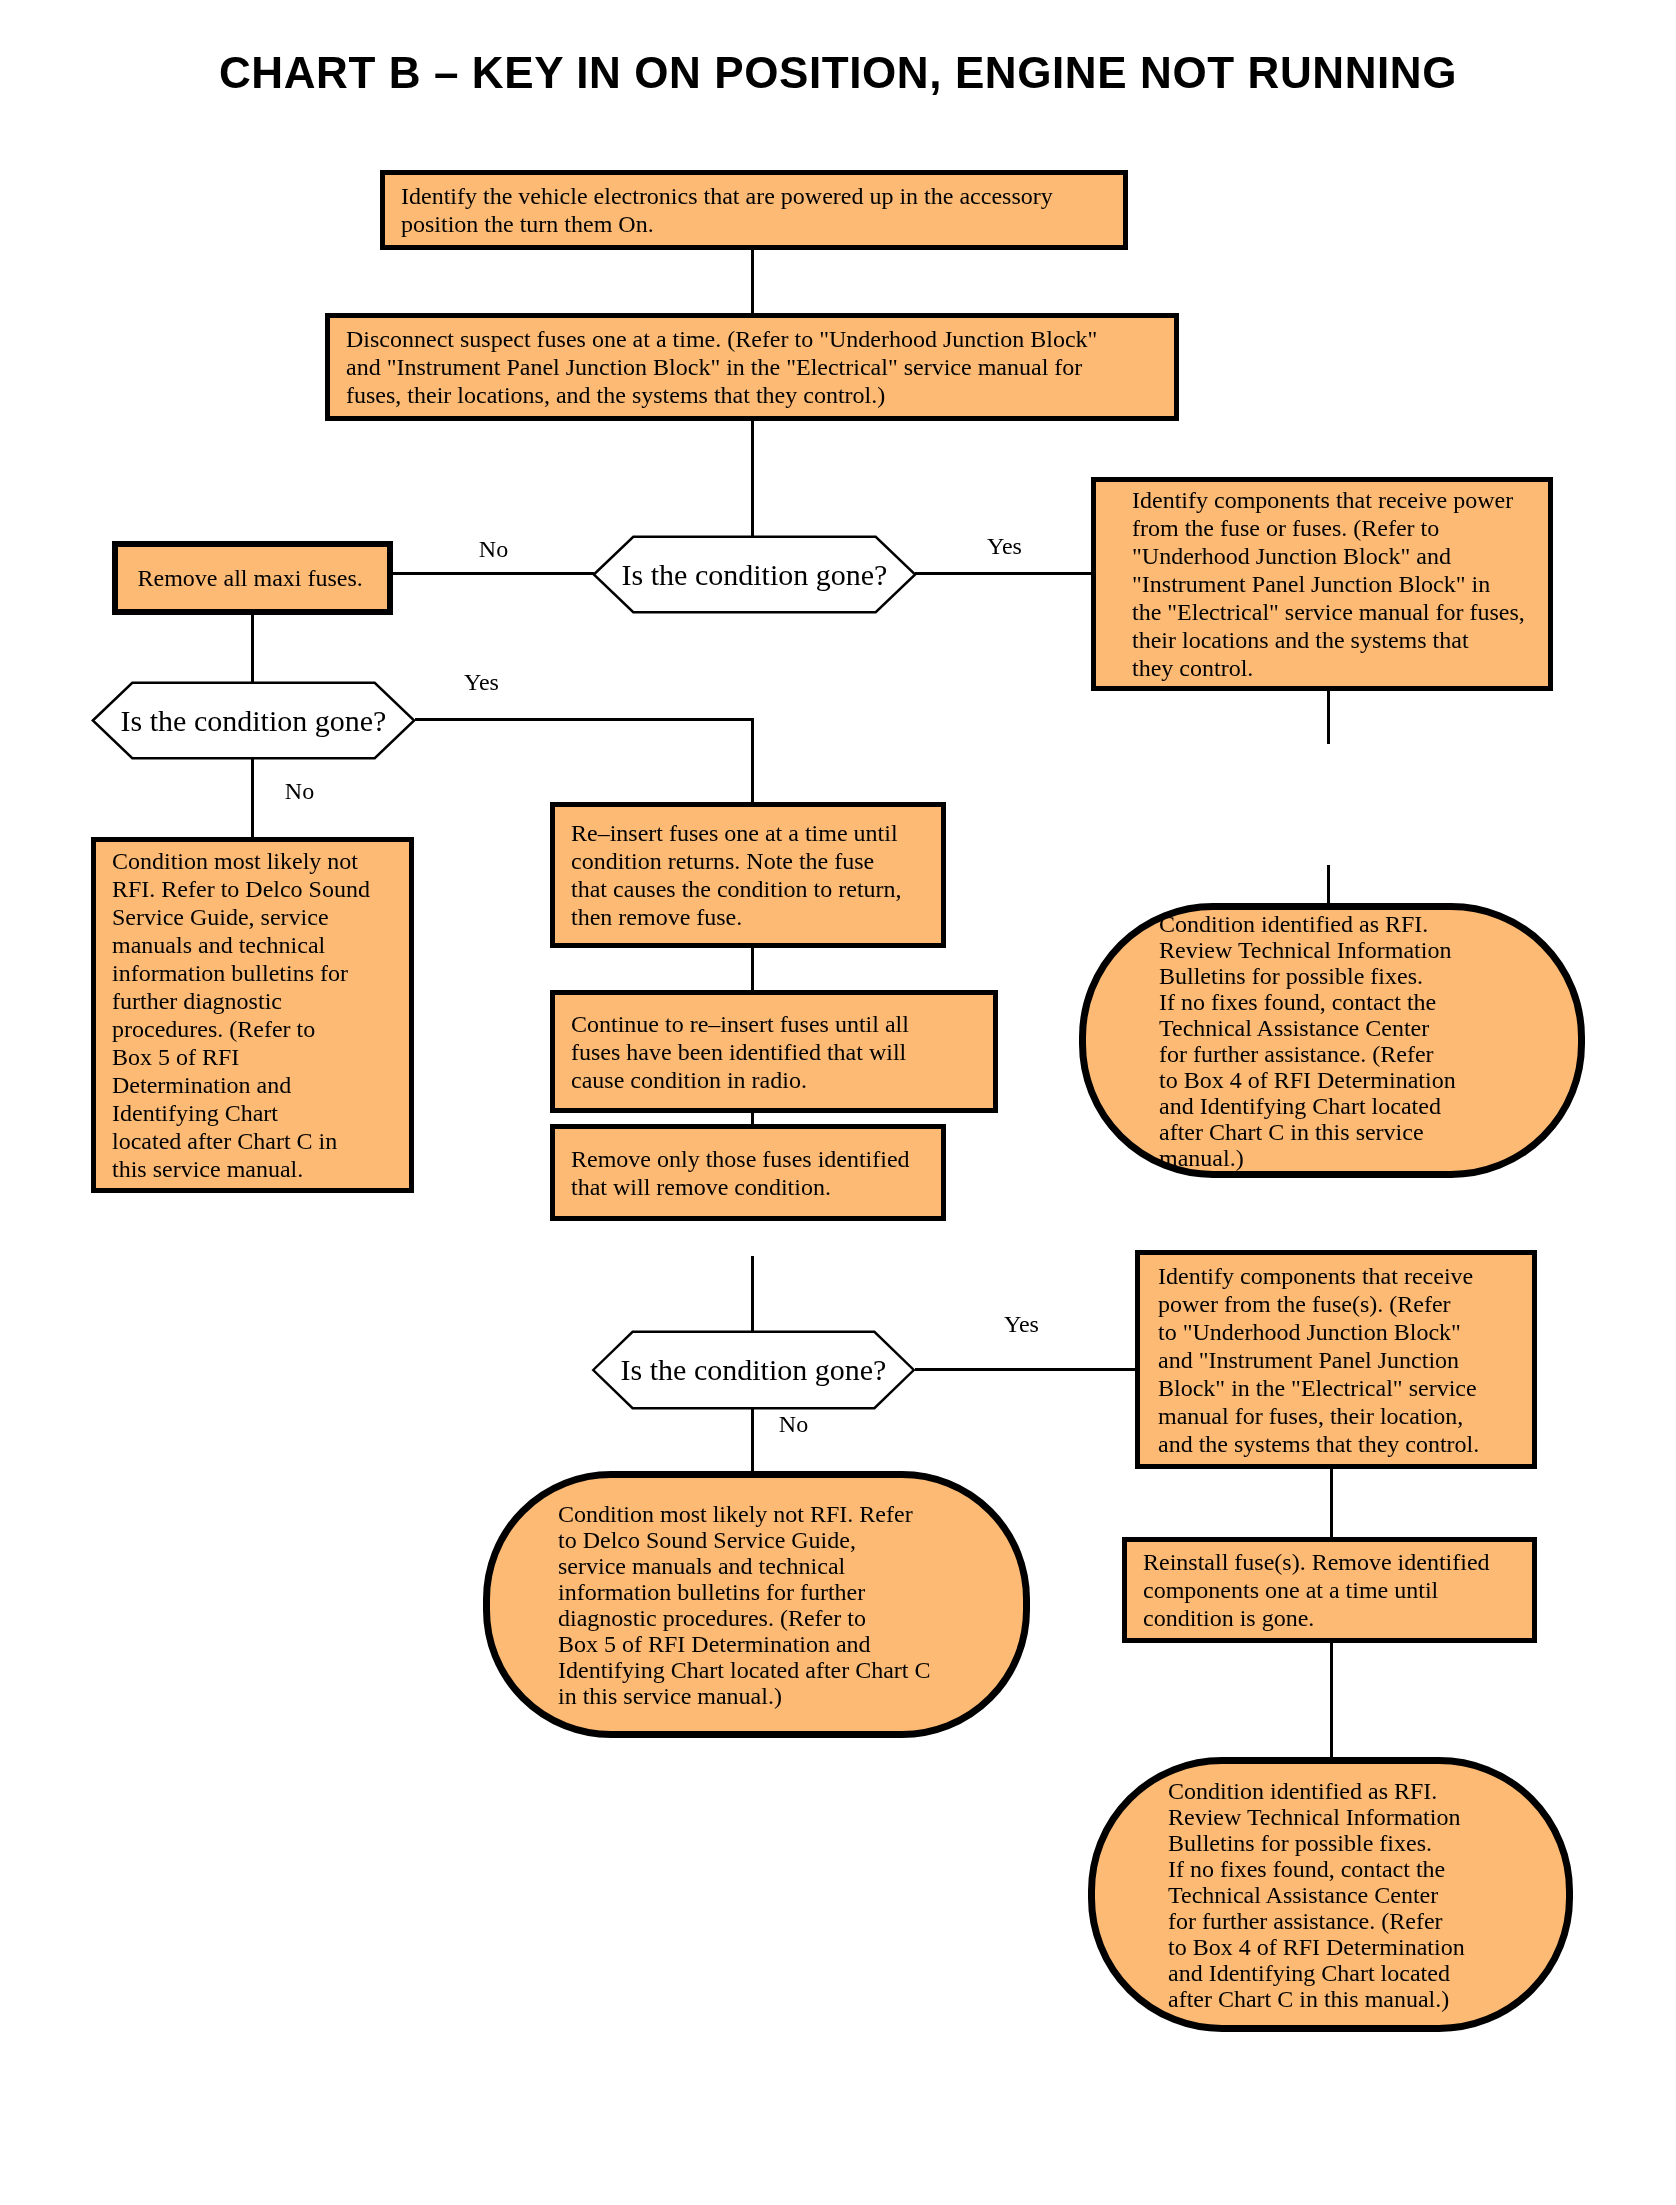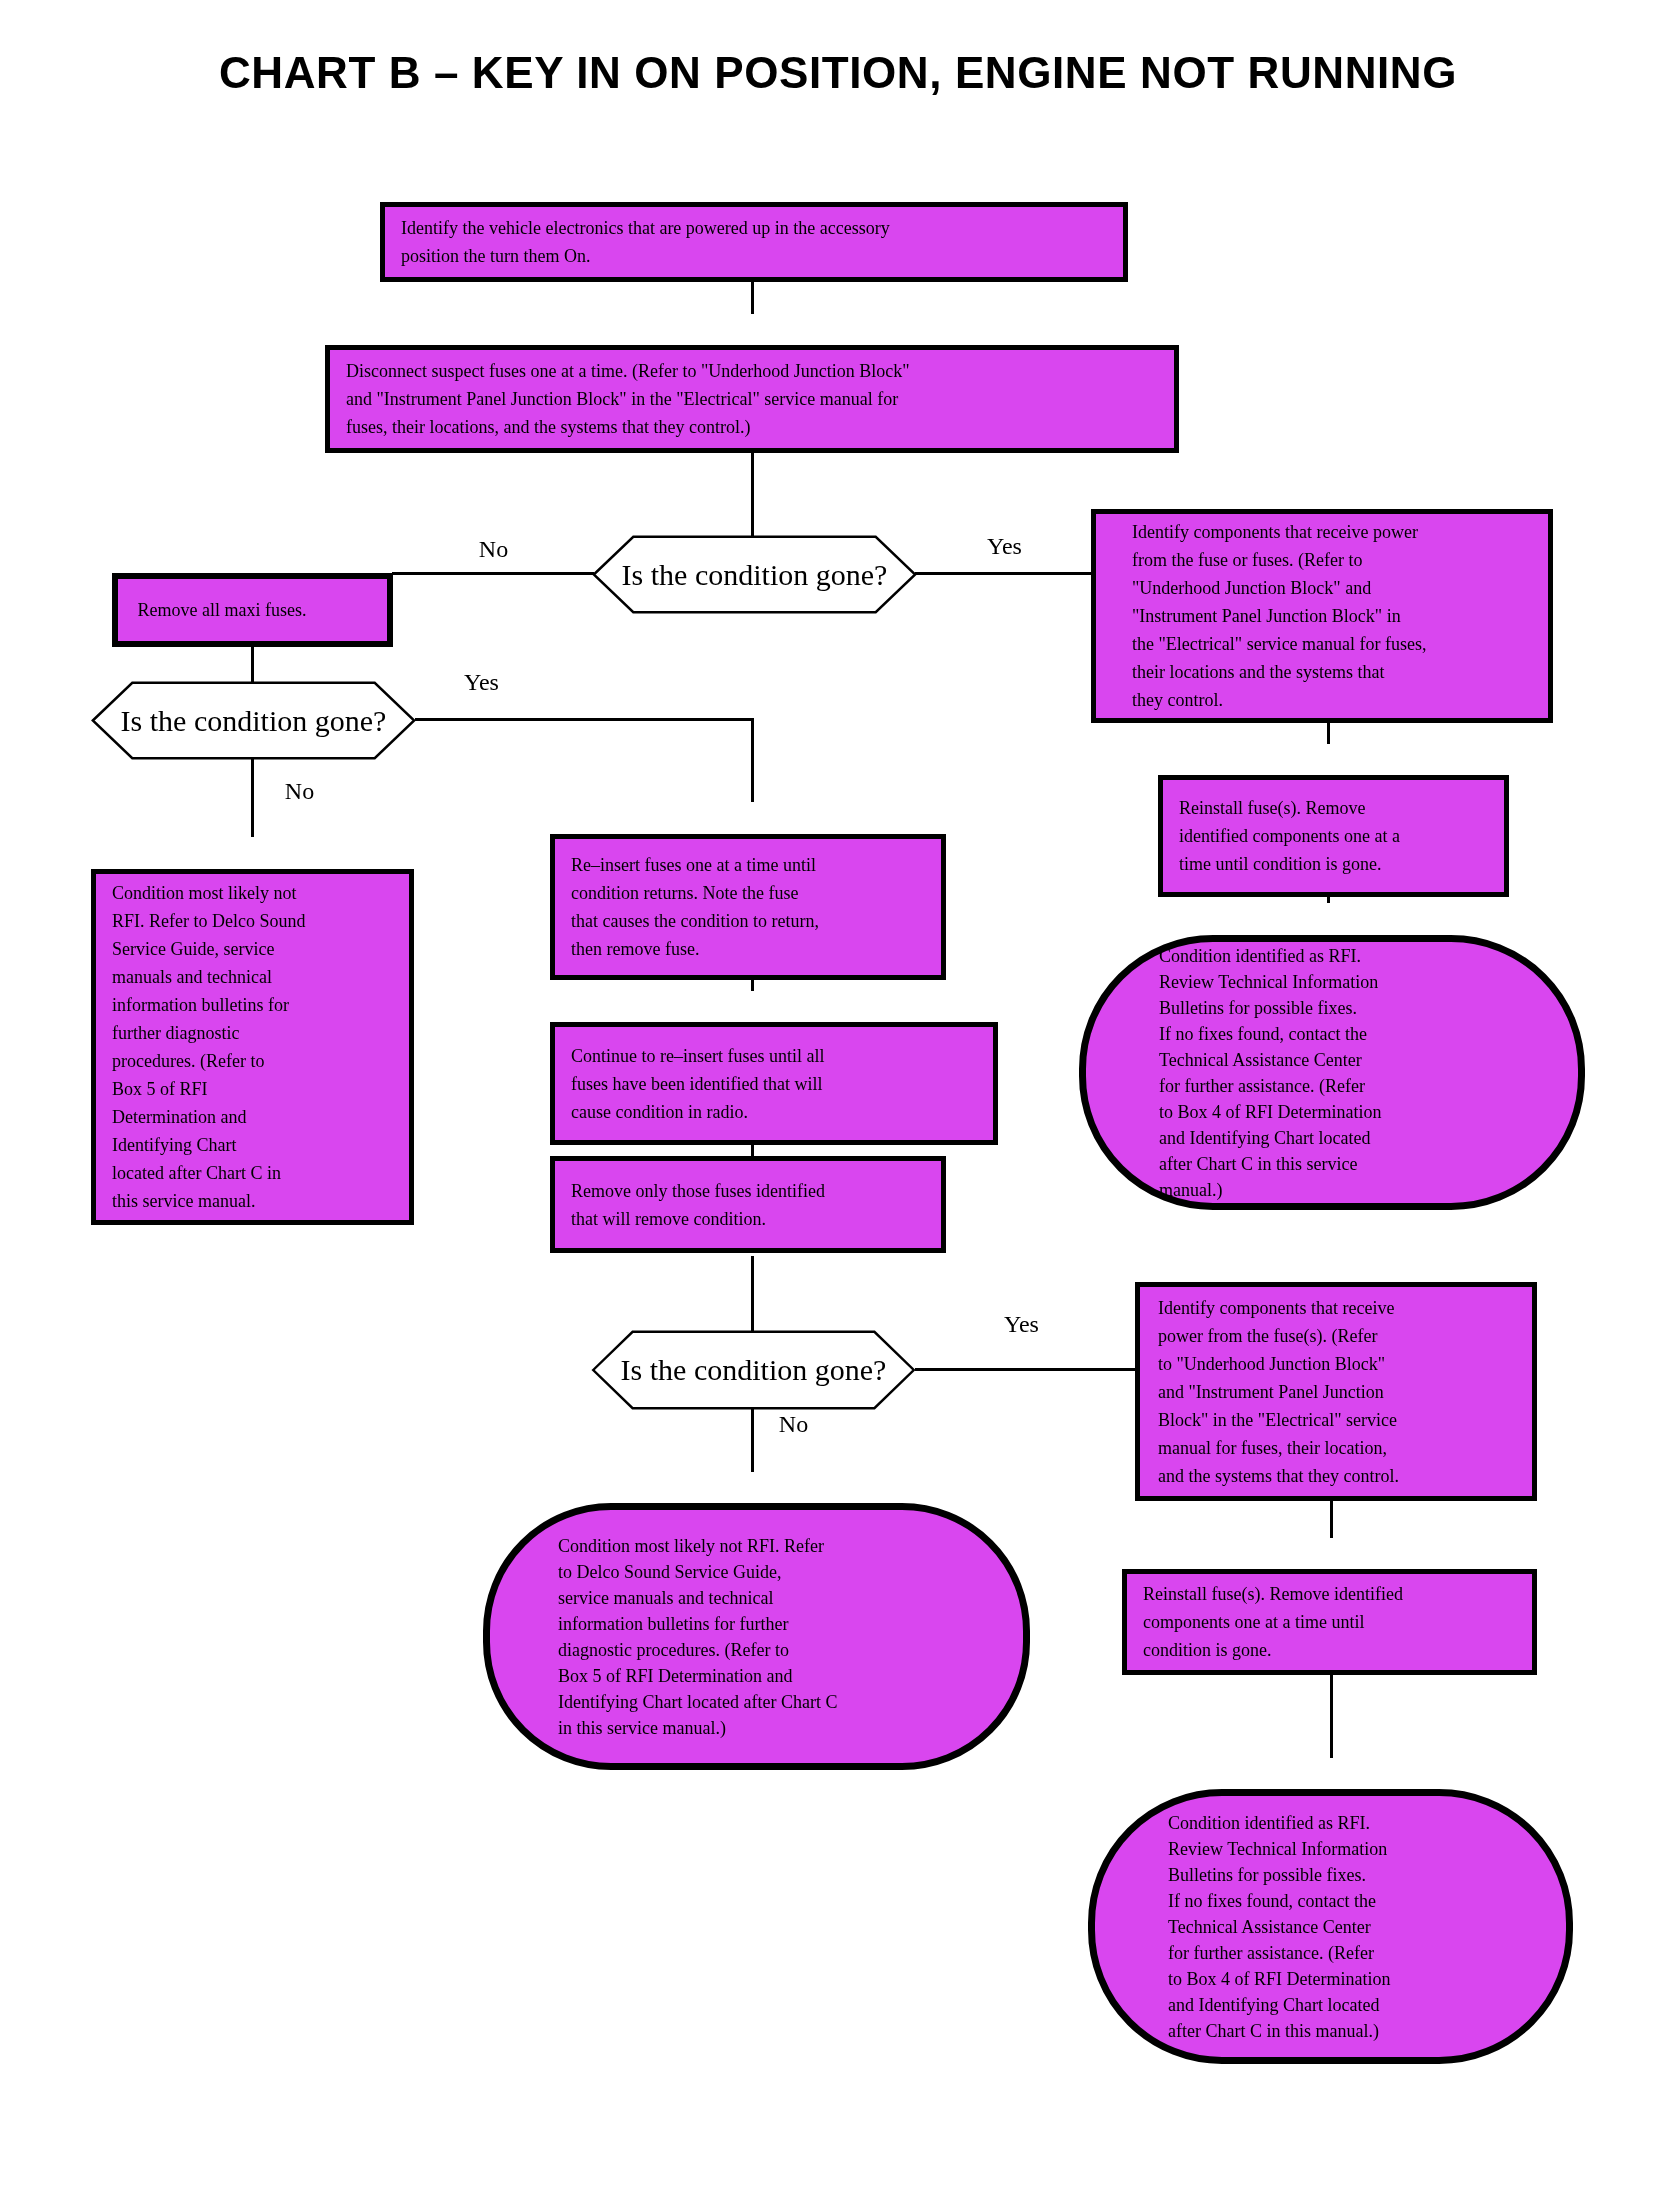--- a/index.html
+++ b/index.html
@@ -1,23 +1,23 @@
 <!DOCTYPE html>
 <html style="font-size:9.7px"><head>
 <meta charset="utf-8">
 <style>
   html,body{margin:0;padding:0;background:#fff;}
   #canvas{position:relative;width:1676px;height:2205px;background:#ffffff;overflow:hidden;
           font-family:"Liberation Serif", serif;color:#000;}
   .page-title{position:absolute;left:0;top:48px;width:100%;text-align:center;
           font-family:"Liberation Sans", sans-serif;font-weight:bold;font-size:44px;
           letter-spacing:0.6px;white-space:nowrap;}
-  .rect{position:absolute;background:#d946ef;border:5.5px solid #000;box-sizing:border-box;
-          display:flex;align-items:center;font-size:18px;line-height:28px;
-          white-space:pre-line;padding:4.9px 12px 4.9px 16px;margin-top:32px;}
+  .rect{position:absolute;background:#fdba74;border:5.5px solid #000;box-sizing:border-box;
+          display:flex;align-items:center;font-size:24px;line-height:28px;
+          white-space:pre-line;padding:4.9px 12px 4.9px 16px;}
   .terminator{border-radius:134px;border-width:7.3px;line-height:26px;padding-left:73px;}
   .hex{position:absolute;}
   .hex svg{position:absolute;left:0;top:0;width:100%;height:100%;}
   .hex .hex-text{position:absolute;left:0;top:0;width:100%;height:100%;
           display:flex;align-items:center;justify-content:center;font-size:30px;}
   .line{position:absolute;background:#000;}
   .lbl{position:absolute;width:67px;text-align:center;font-size:24px;}
 </style>
 </head>
 <body>
@@ -61,23 +61,20 @@
   <div class="rect" style="left:112px;top:541px;width:281px;height:74px;border-width:6.7px;padding-left:19.5px">Remove all maxi fuses.</div>
 
   <div class="rect" style="left:1091px;top:477px;width:462px;height:214px;padding-left:36px">Identify components that receive power
 from the fuse or fuses. (Refer to
 "Underhood Junction Block" and
 "Instrument Panel Junction Block" in
 the "Electrical" service manual for fuses,
 their locations and the systems that
 they control.</div>
 
-  <div class="rect" style="left:1158px;top:743px;width:351px;height:122px">Reinstall fuse(s). Remove
-identified components one at a
-time until condition is gone.</div>
 
   <div class="rect terminator" style="left:1079px;top:903px;width:506px;height:275px">Condition identified as RFI.
 Review Technical Information
 Bulletins for possible fixes.
 If no fixes found, contact the
 Technical Assistance Center
 for further assistance. (Refer
 to Box 4 of RFI Determination
 and Identifying Chart located
 after Chart C in this service

